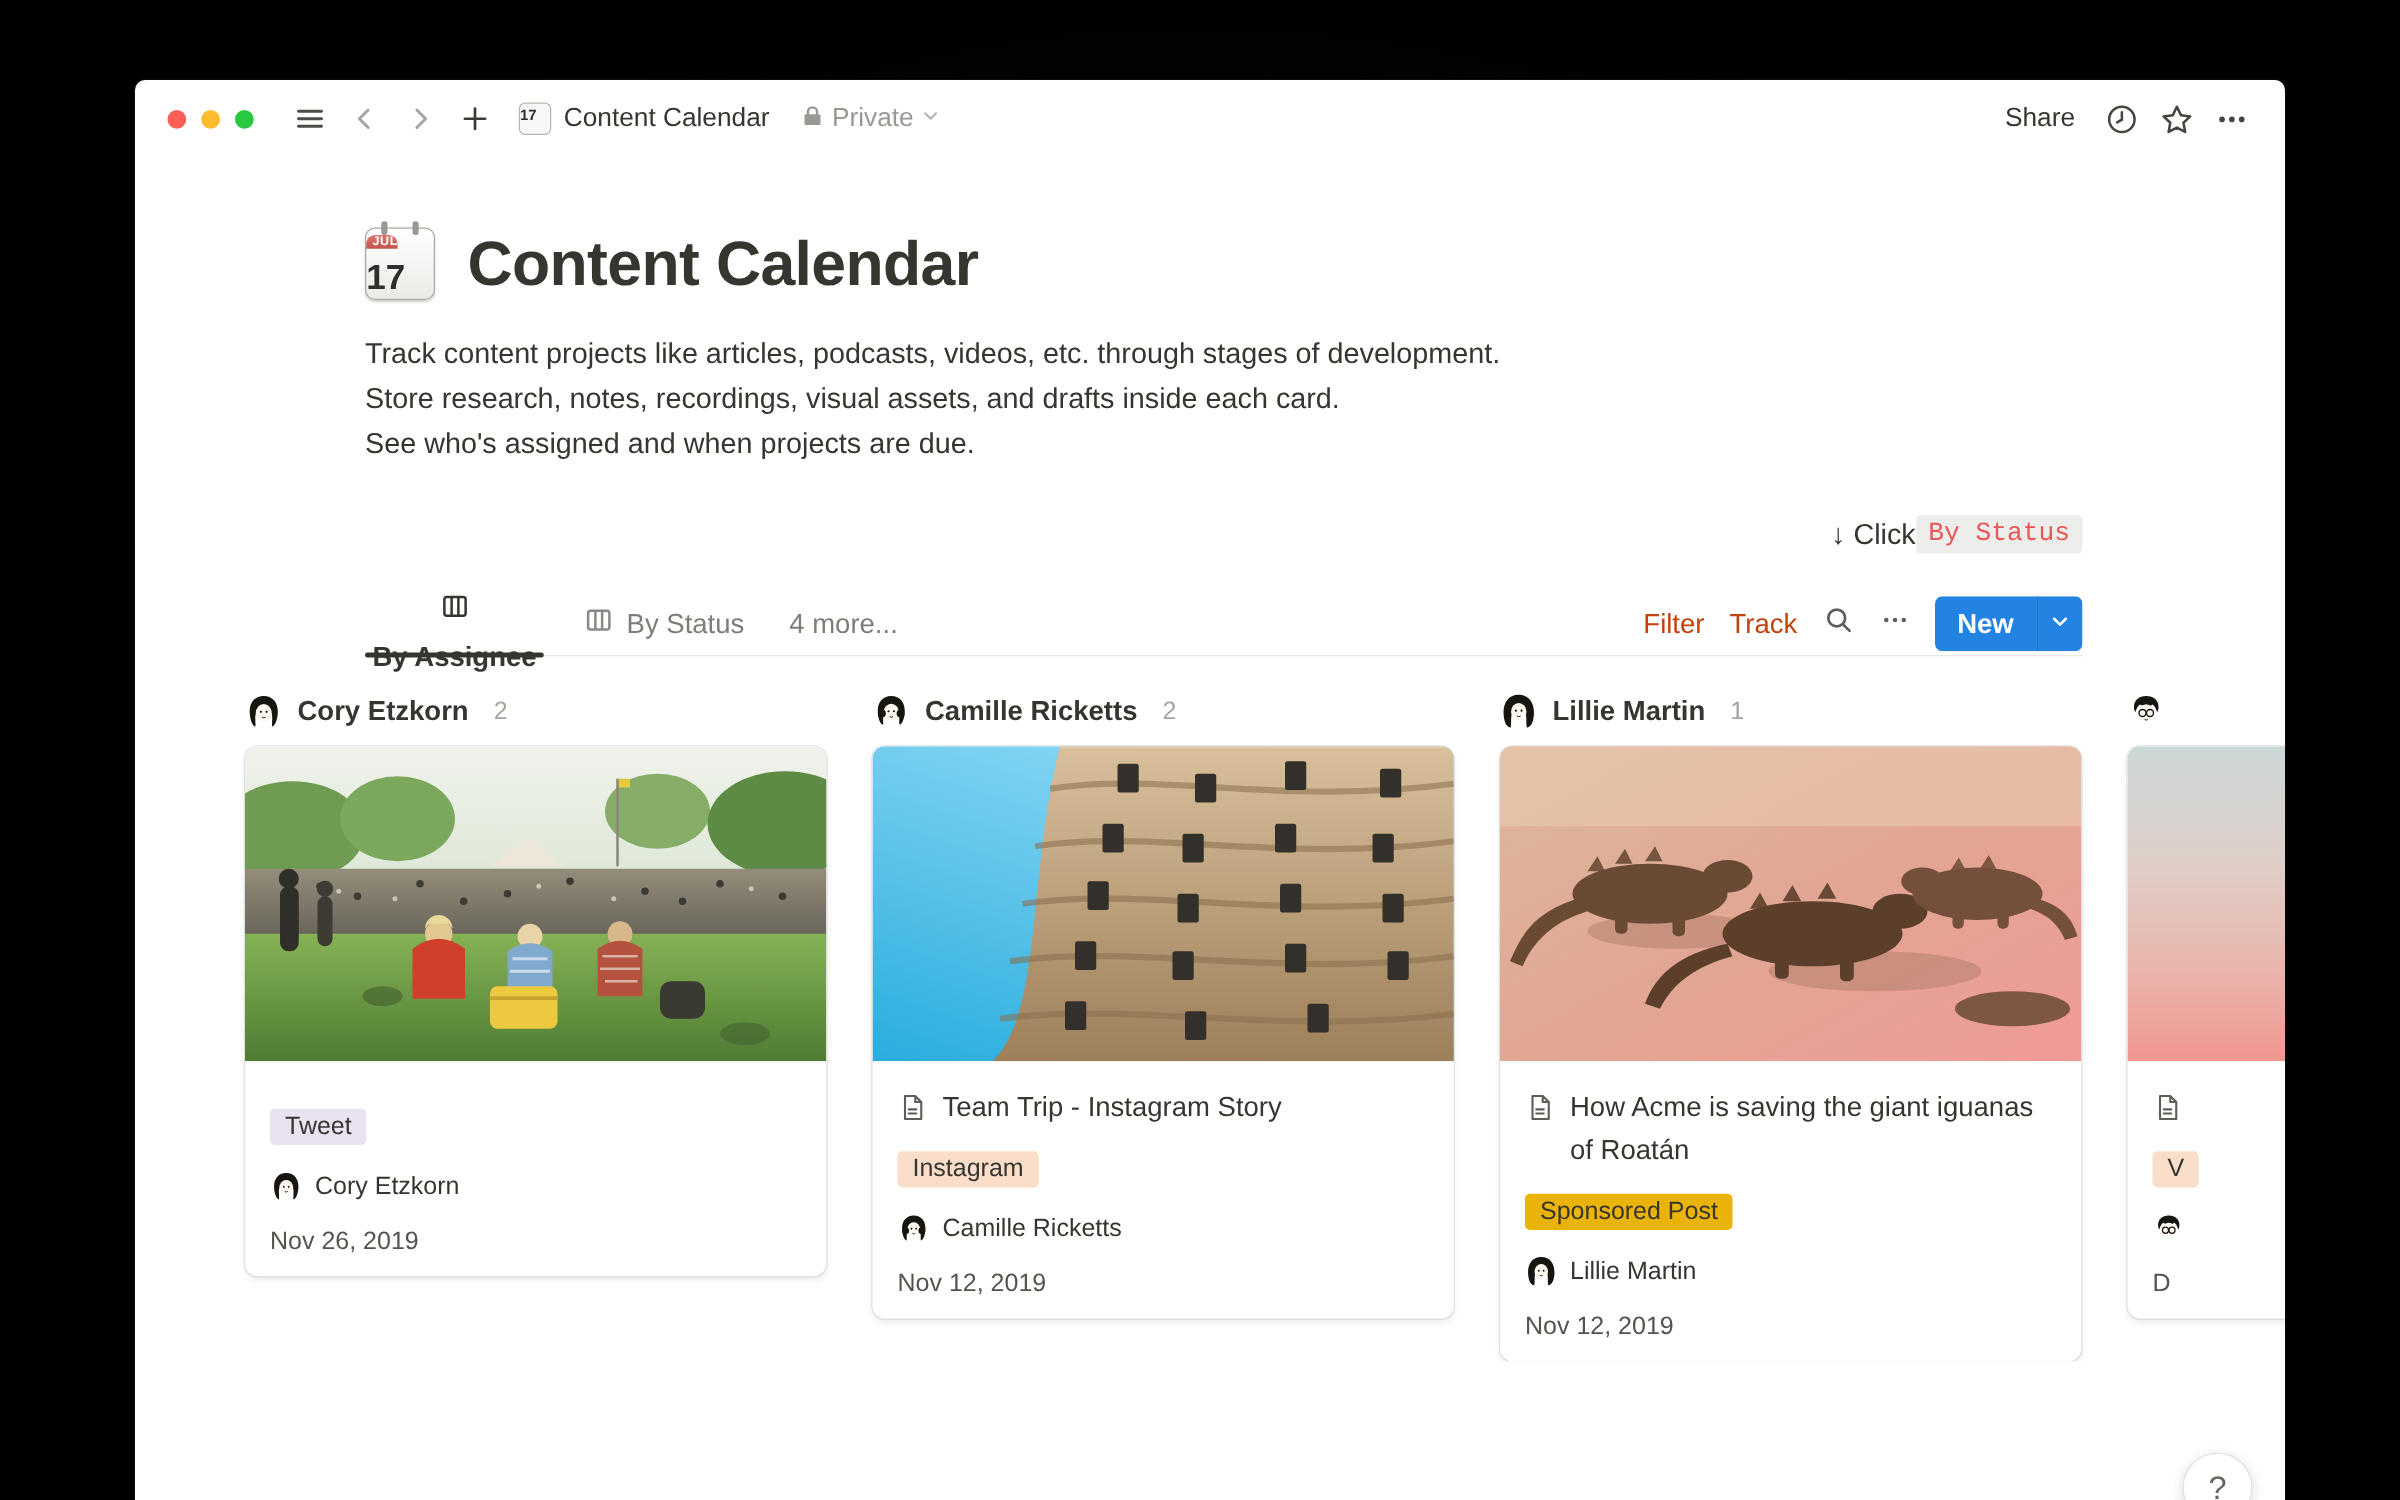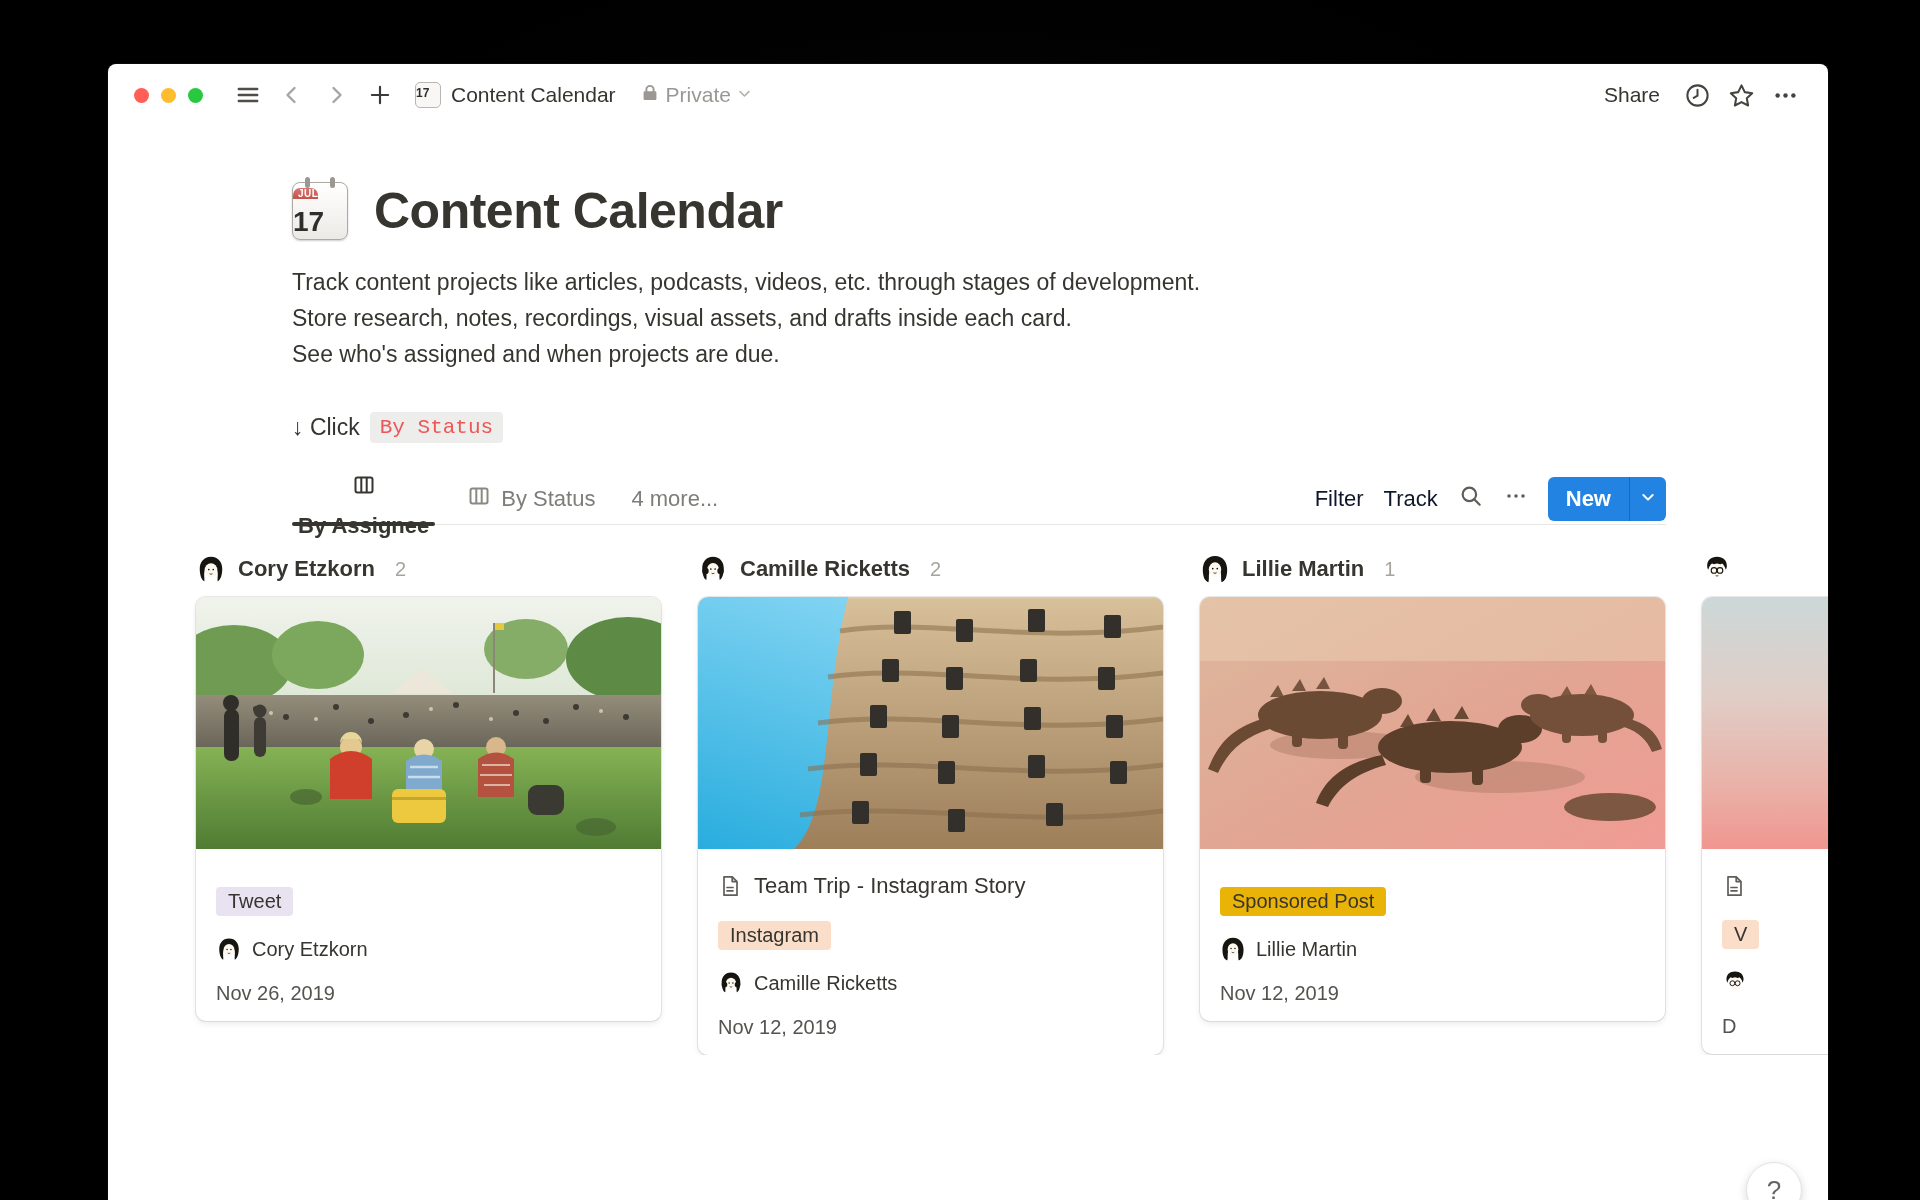--- a/index.html
+++ b/index.html
@@ -35,33 +35,33 @@
   .title-row { display:flex; align-items:center; gap:26px; margin-top:56px; }
   .cal-emoji { width:56px; height:58px; background:linear-gradient(#ffffff,#eceae6); border:1px solid #adaaa4;
                border-radius:8px; position:relative; box-shadow:0 1px 2px rgba(0,0,0,0.2); }
   .cal-emoji .band { height:18px; background:linear-gradient(#d8756f,#c4534c); border-radius:7px 7px 0 0;
                      color:#fff; font-size:10px; font-weight:700; line-height:18px; padding-left:5px; letter-spacing:0.5px; }
   .cal-emoji .day { font-size:28px; font-weight:700; color:#2f2e2b; text-align:center; line-height:38px; }
   .cal-emoji .ring { position:absolute; top:-6px; width:5px; height:11px; background:#9b9894; border-radius:3px; }
   .ring.r1 { left:12px; } .ring.r2 { right:12px; }
   h1.page-title { font-size:50px; font-weight:700; letter-spacing:-0.5px; color:#37352f; }
   .desc { margin-top:24px; font-size:23px; line-height:36px; color:#37352f; }
-  .callout { margin-top:40px; font-size:23px; color:#37352f; display:flex; align-items:center; gap:10px; }
+  .callout { margin-top:40px; font-size:23px; color:#37352f; display:flex; align-items:center; gap:0;justify-content:flex-end; }
   .code-chip { font-family:"Liberation Mono","DejaVu Sans Mono",monospace; font-size:21px; color:#eb5757;
                background:rgba(135,131,120,0.15); padding:4px 10px; border-radius:4px; }
   
   .tabs-row { margin-top:30px; height:52px; display:flex; align-items:center; border-bottom:1px solid #e8e7e4; }
   .tab { display:flex; align-items:center; gap:10px; font-size:22px; padding:0 6px; height:52px; cursor:pointer;
          color:#7f7d78; position:relative; background:none; border:none; font-family:inherit; }
   .tab + .tab { margin-left:26px; }
   .tab.active { color:#37352f; font-weight:600;flex-direction:column; }
   .tab.active::after { content:""; position:absolute; left:0; right:0; bottom:-1px; height:4px; background:#37352f; border-radius:2px; }
   .more-views { margin-left:30px; font-size:22px; color:#7f7d78; background:none; border:none; cursor:pointer; font-family:inherit; }
   .tabs-spacer { flex:1; }
-  .ctl-btn { background:none; border:none; font-size:22px; color:#0f172a; cursor:pointer; font-family:inherit;
+  .ctl-btn { background:none; border:none; font-size:22px; color:#c2410c; cursor:pointer; font-family:inherit;
              display:flex; align-items:center; padding:6px 10px; border-radius:6px; }
   .new-btn { display:flex; align-items:stretch; margin-left:10px; border-radius:6px; overflow:hidden; cursor:pointer; }
   .new-main { background:var(--blue,#2383e2); color:#fff; font-size:22px; font-weight:600; border:none; padding:9px 18px; cursor:pointer; font-family:inherit; }
   .new-caret { background:var(--blue,#2383e2); color:#fff; border:none; border-left:1px solid rgba(9,58,110,0.35);
                display:flex; align-items:center; padding:0 10px; cursor:pointer; }
   
   .board { padding-left:88px; overflow:hidden; }
   .columns { display:flex; gap:37px; width:max-content; align-items:flex-start; }
   .col { width:465px; flex:0 0 465px; }
   .col-header { display:flex; align-items:center; gap:12px; margin-top:24px; height:40px; }
@@ -499,20 +499,30 @@
                 <ellipse cx="382" cy="118" rx="52" ry="21"></ellipse>
                 <ellipse cx="338" cy="108" rx="17" ry="11"></ellipse>
                 <path d="M430 122c20 6 28 16 32 30l-10 3c-5-12-13-20-28-25z"></path>
                 <path d="M360 100l7-11 6 11zM384 98l7-11 6 11z" opacity="0.9"></path>
                 <rect x="362" y="130" width="9" height="16" rx="4"></rect>
                   <rect x="398" y="130" width="9" height="16" rx="4"></rect>
               </g>
               <ellipse cx="410" cy="210 " rx="46" ry="14" fill="#6a4a33" opacity="0.85"></ellipse>
             </svg>
             <div class="card-body">
+              <div class="card-title-row">
+                <span class="doc-icon">
+                  <svg width="24" height="24" viewBox="0 0 24 24" fill="none" stroke="#5f5d58" stroke-width="1.7" stroke-linejoin="round">
+                      <path d="M6 2.8h8.2L19 7.6v13.6H6z"></path>
+                      <path d="M14.2 2.8v4.8H19"></path>
+                      <path d="M9 13.5h6M9 16.8h6" stroke-linecap="round"></path>
+                    </svg>
+                </span>
+                <span class="card-title">How Acme is saving the giant iguanas of Roatán</span>
+              </div>
               <div class="tag-row">
                 <span class="tag" style="background-color: #eab308;">Sponsored Post</span>
               </div>
               <div class="assignee-row">
                 <span class="avatar av24">
                   <svg viewBox="0 0 32 32" width="100%" height="100%">
                       <circle cx="16" cy="16" r="16" fill="#fff"></circle>
                       <path d="M16 2C7 2 3 9 3 17c0 8 3 13 6 13 1-3 0-8 1-11 3 2 9 2 12 0 1 3 0 8 1 11 3 0 6-5 6-13C29 9 25 2 16 2z" fill="#17150f"></path>
                       <ellipse cx="16" cy="16.5" rx="6.6" ry="7.6" fill="#fdf9f1"></ellipse>
                       <circle cx="13.6" cy="15.5" r="0.9" fill="#17150f"></circle>

